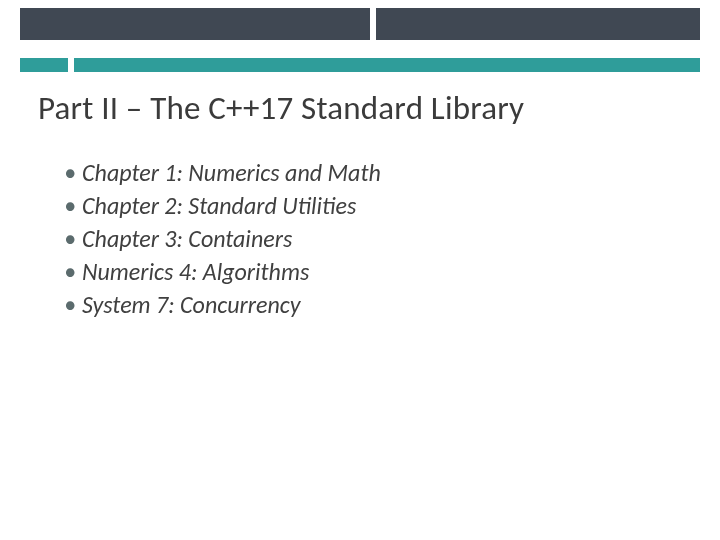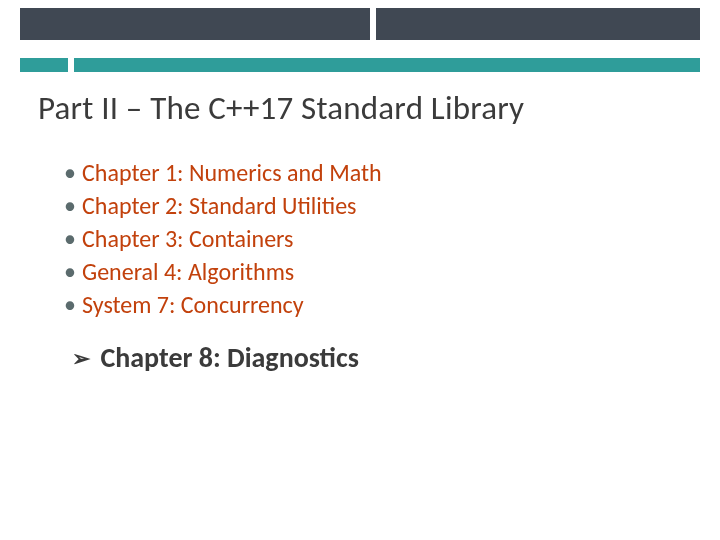--- a/index.html
+++ b/index.html
@@ -68,22 +68,23 @@
   .bullet-list {
     list-style: none;
     margin: 0;
     padding: 0;
   }
   .bullet-list li {
     position: relative;
     padding-left: 18px;
     font-size: 24px;
     line-height: 1.38;
-    color: #c2410c;
+    color: #404040;
     font-weight: 400;
+    font-style: italic;
   }
   .bullet-list li::before {
     content: "•";
     position: absolute;
     left: 0;
     top: 0;
     color: #5b6b6d;
     font-size: 24px;
     line-height: 1.38;
   }
@@ -115,21 +116,18 @@
     <div class="bar-teal right"></div>
   </div>
 
   <div class="title">Part II – The C++17 Standard Library</div>
 
   <div class="content">
     <ul class="bullet-list">
       <li>Chapter 1: Numerics and Math</li>
       <li>Chapter 2: Standard Utilities</li>
       <li>Chapter 3: Containers</li>
-      <li>General 4: Algorithms</li>
+      <li>Numerics 4: Algorithms</li>
       <li>System 7: Concurrency</li>
     </ul>
-    <div class="highlight-row">
-      <span class="arrow">➢</span><span>Chapter 8: Diagnostics</span>
-    </div>
   </div>
 
 </div>
 
 </body></html>

